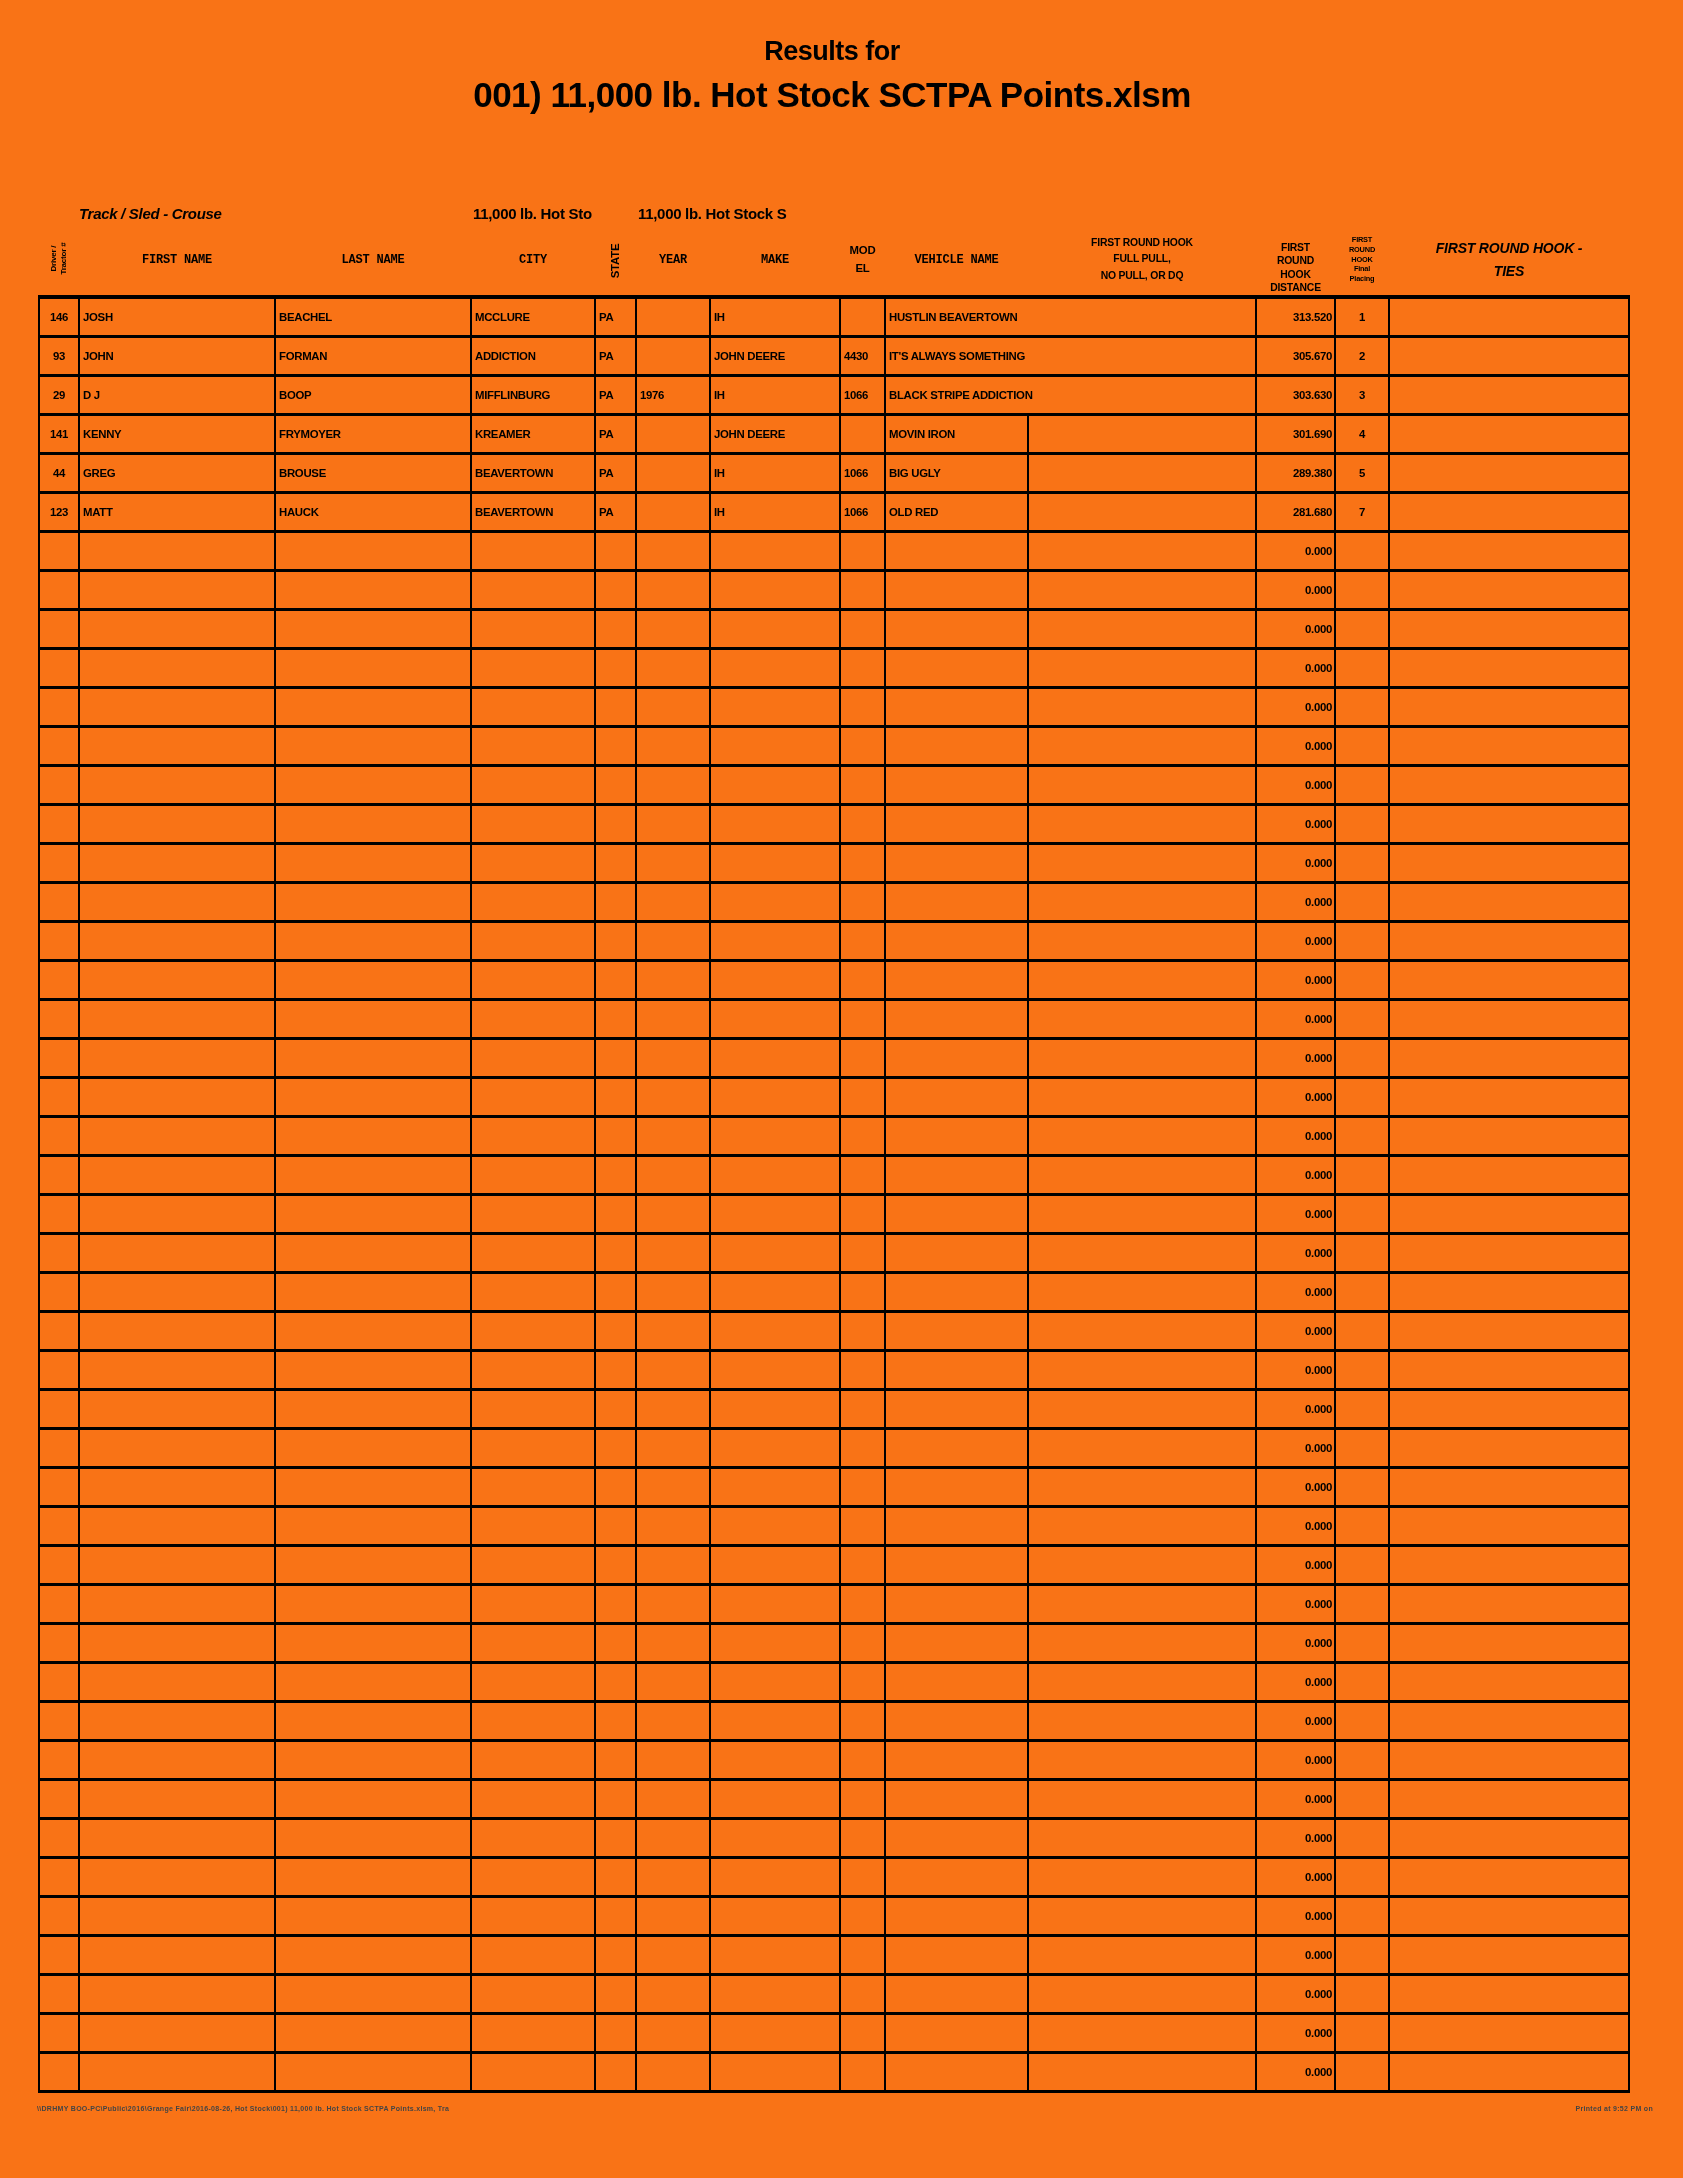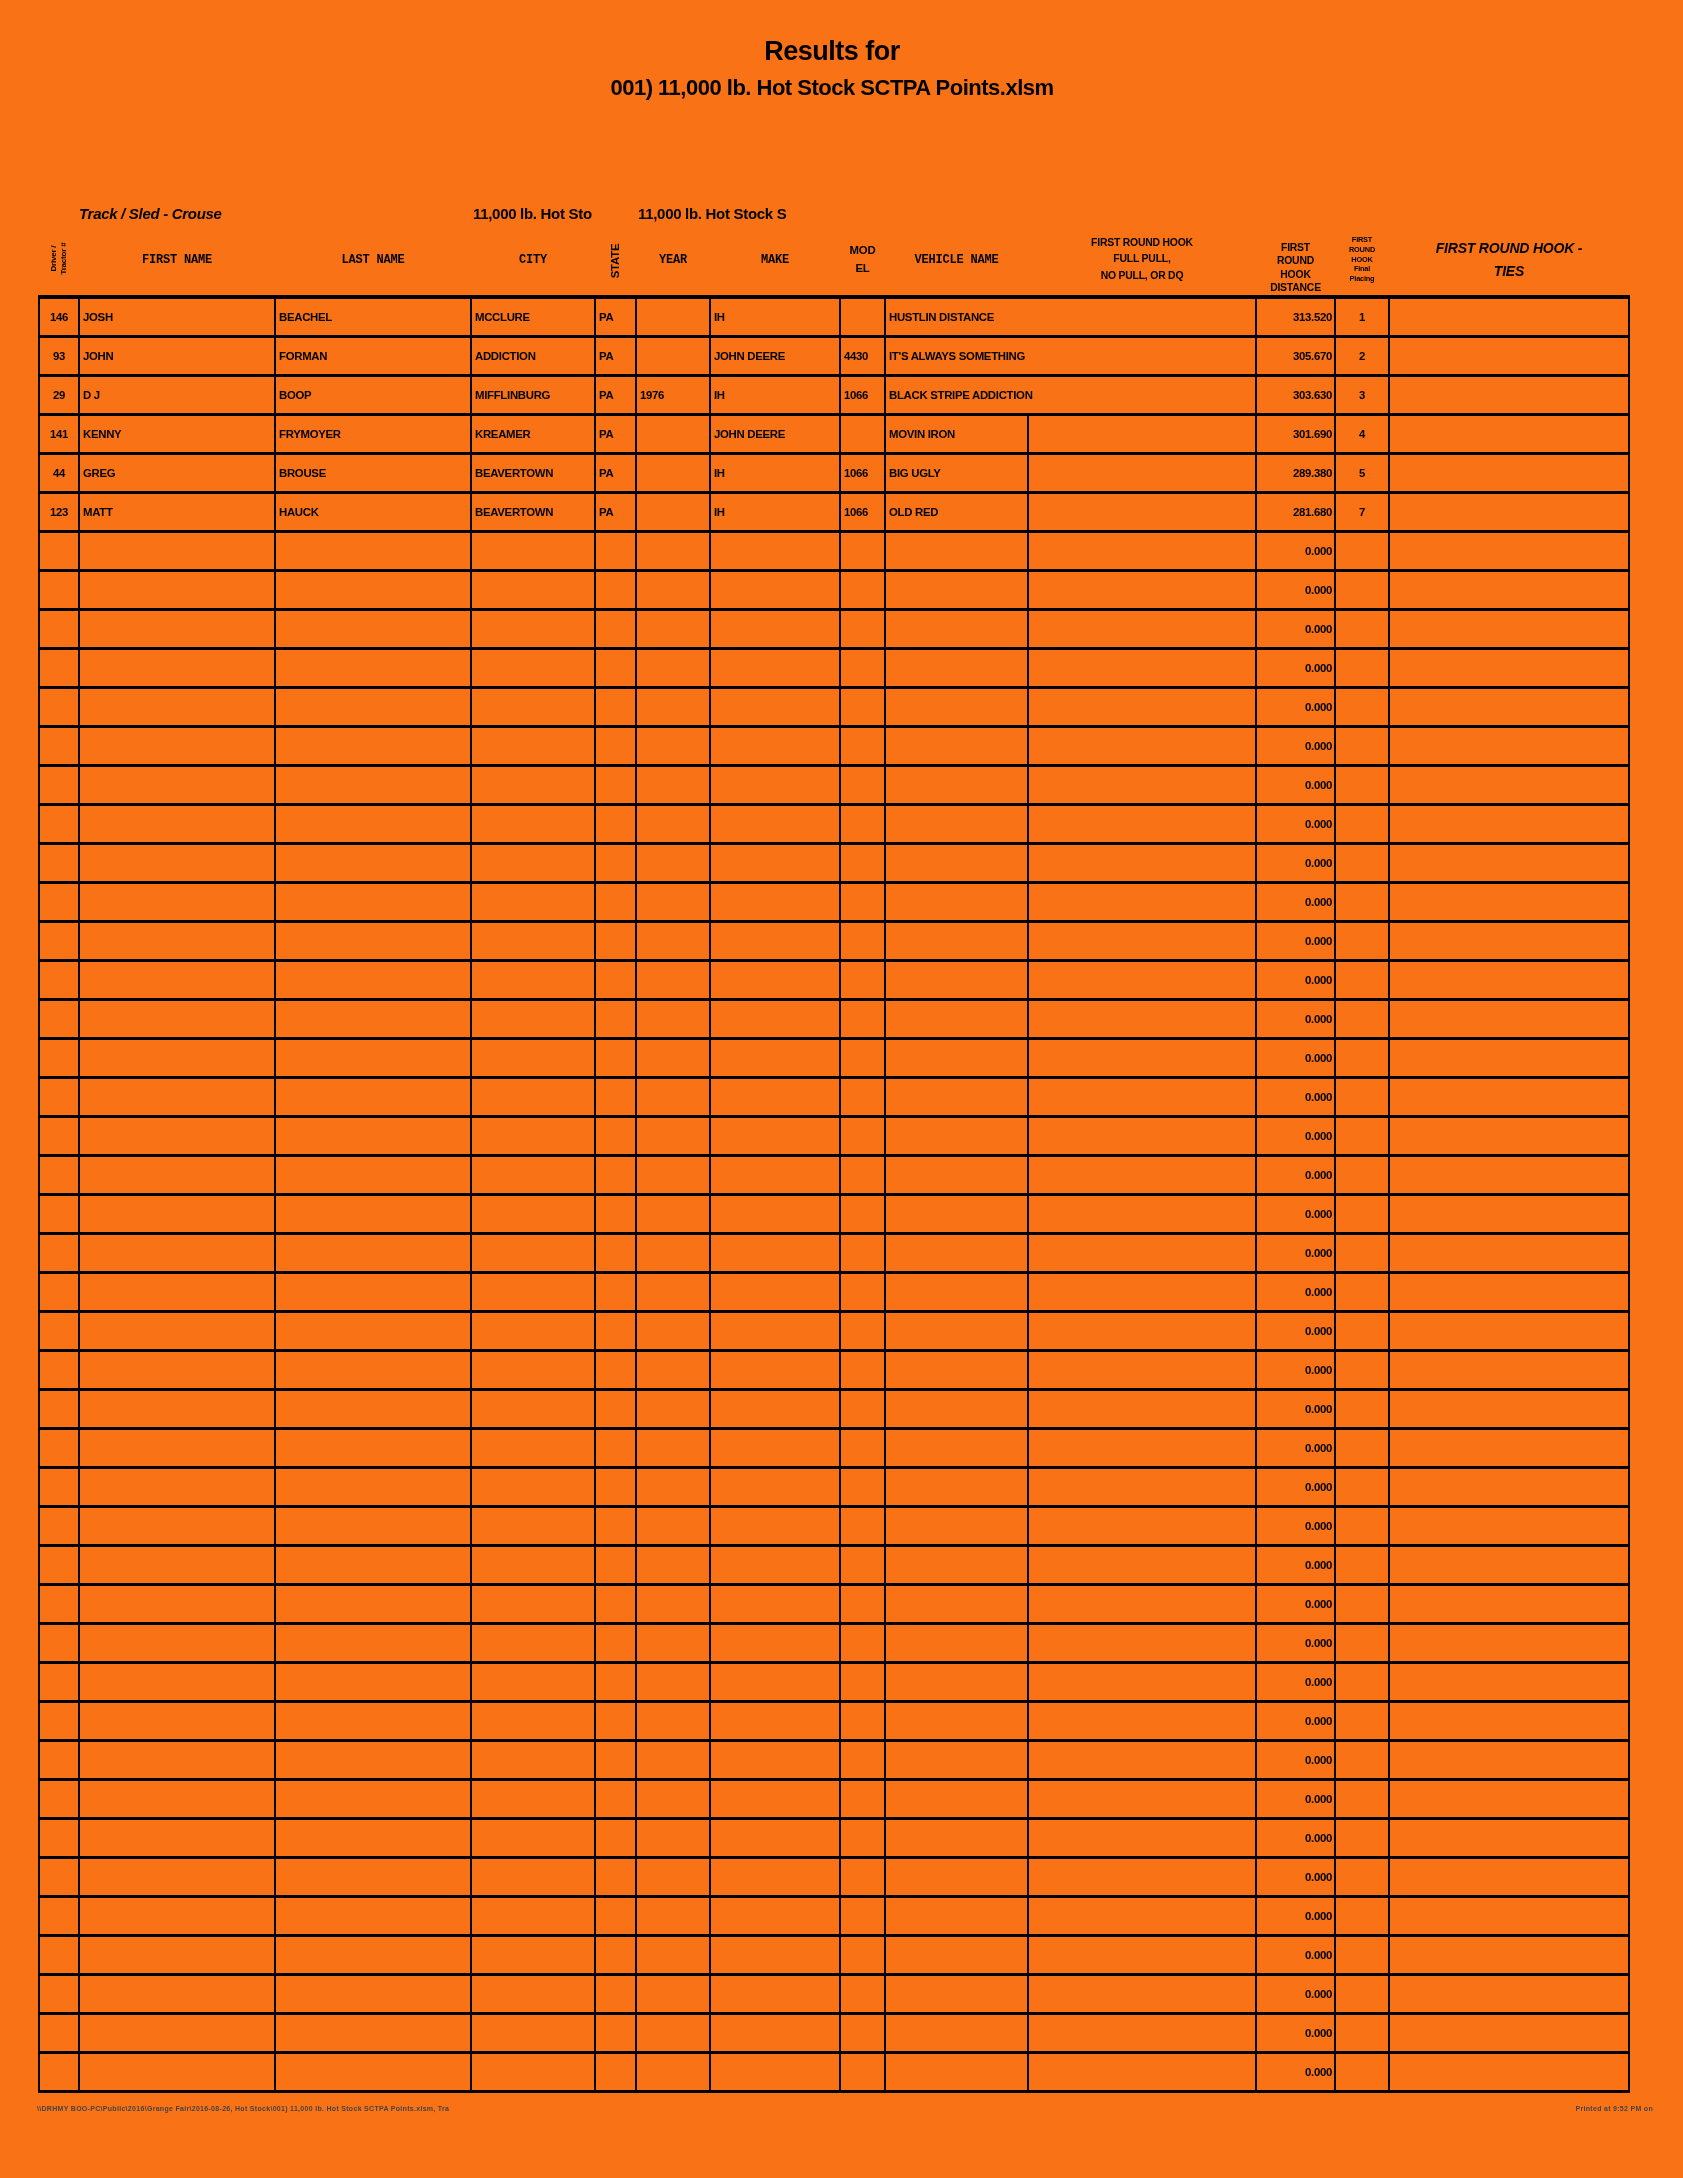--- a/index.html
+++ b/index.html
@@ -4,21 +4,21 @@
 <style>
   html,body{margin:0;padding:0;background:#ffffff;}
   .page{
     position:relative;width:1683px;height:2178px;background:#f97316;
     font-family:"Liberation Sans", sans-serif;font-weight:bold;color:#000;
     overflow:hidden;
   }
   .title-line1{position:absolute;top:36px;left:38px;width:1588px;text-align:center;
     font-size:27px;letter-spacing:-0.5px;}
   .title-line2{position:absolute;top:75px;left:38px;width:1588px;text-align:center;
-    font-size:22px;letter-spacing:-0.5px;}
+    font-size:35px;letter-spacing:-0.5px;}
   .track-label{position:absolute;left:79px;top:205px;font-size:15px;letter-spacing:-0.3px;white-space:nowrap;font-style:italic;}
   .class-label-left{position:absolute;left:473px;top:205px;font-size:15px;letter-spacing:-0.3px;white-space:nowrap;}
   .class-label-right{position:absolute;left:638px;top:205px;font-size:15px;letter-spacing:-0.3px;white-space:nowrap;}
 
   table.results{
     position:absolute;left:38px;top:224px;width:1588px;
     border-collapse:collapse;table-layout:fixed;
   }
   thead th{
     border:none;padding:0;vertical-align:middle;text-align:center;
@@ -109,21 +109,21 @@
     <tbody id="results-body">
         <tr>
           <td class="ac">146</td>
           <td class="al">JOSH</td>
           <td class="al">BEACHEL</td>
           <td class="al">MCCLURE</td>
           <td class="al">PA</td>
           <td class="al"></td>
           <td class="al">IH</td>
           <td class="al"></td>
-          <td class="al" colspan="2">HUSTLIN DISTANCE</td>
+          <td class="al" colspan="2">HUSTLIN BEAVERTOWN</td>
           <td class="ar">313.520</td>
           <td class="ac">1</td>
           <td class="al"></td>
         </tr>
         <tr>
           <td class="ac">93</td>
           <td class="al">JOHN</td>
           <td class="al">FORMAN</td>
           <td class="al">ADDICTION</td>
           <td class="al">PA</td>

